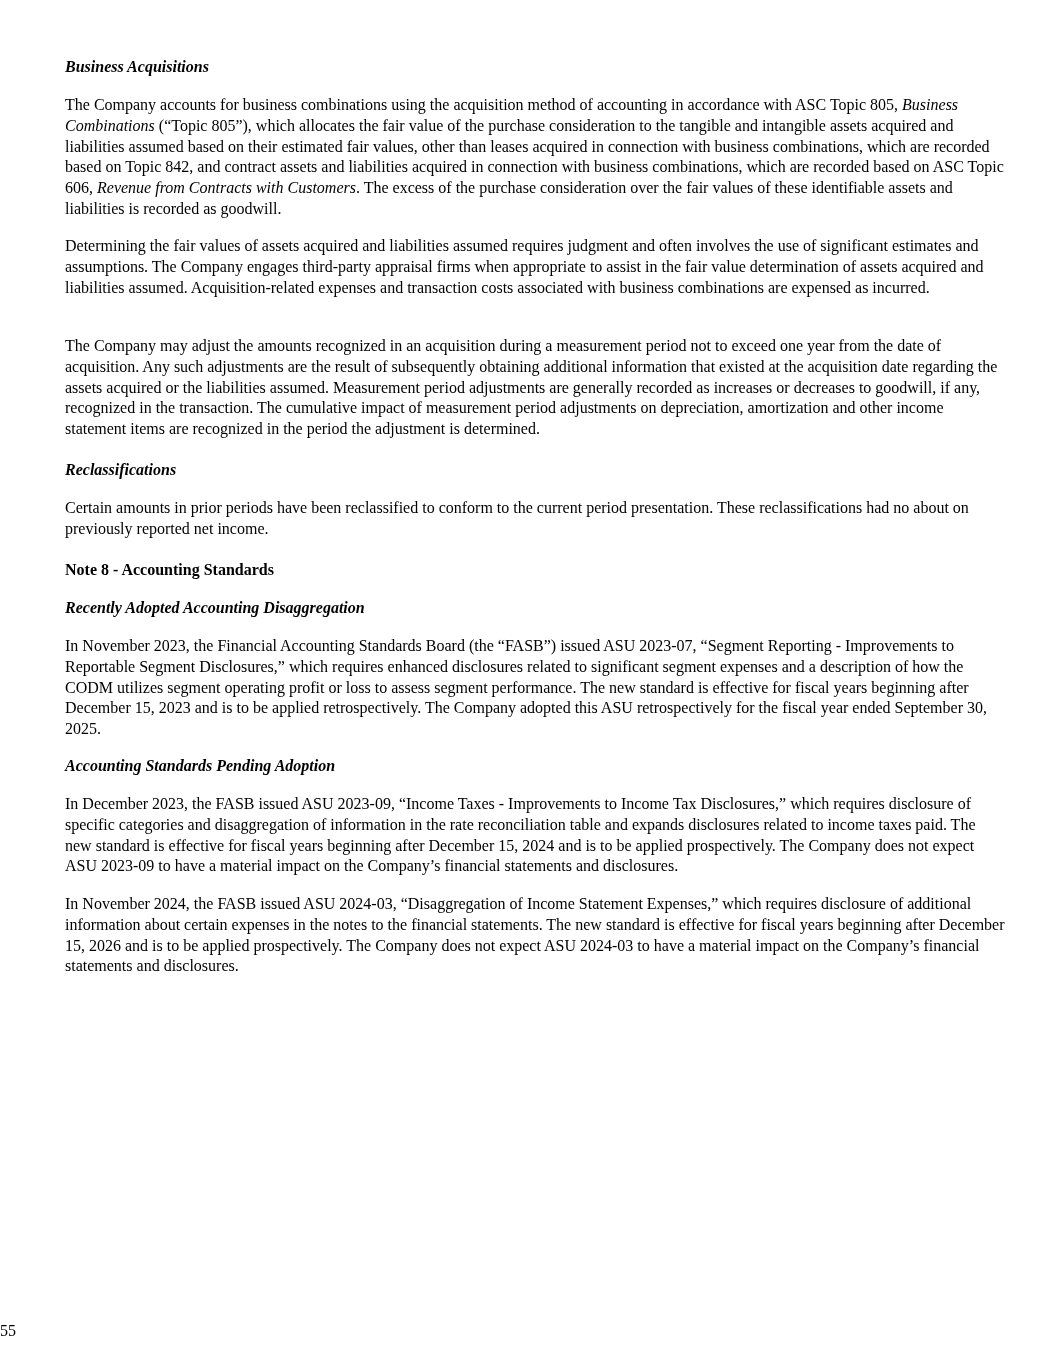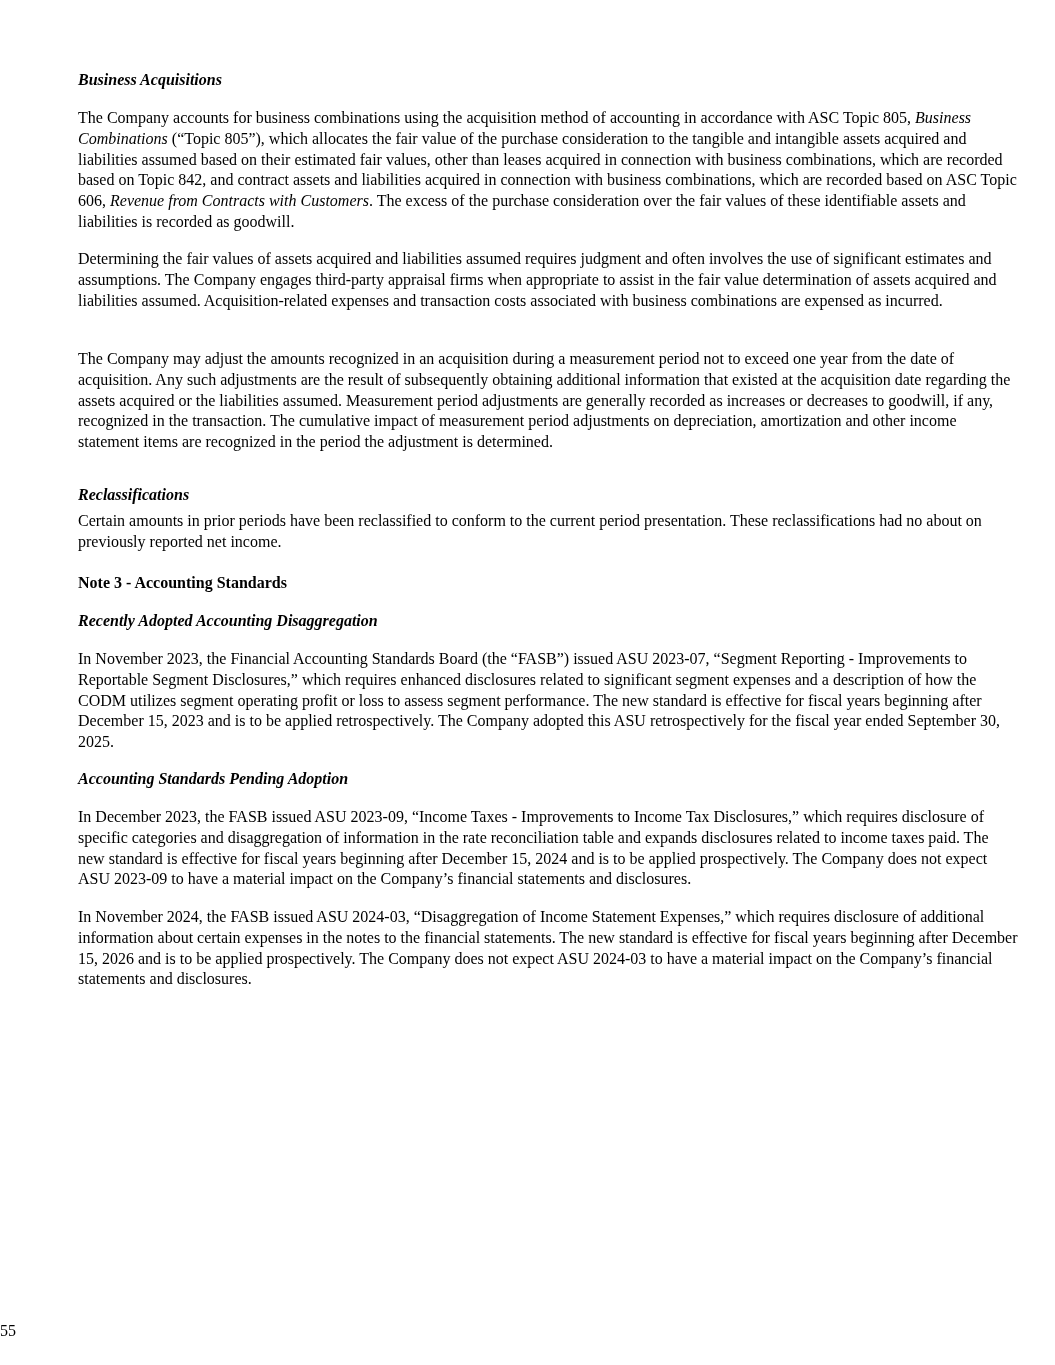--- a/index.html
+++ b/index.html
@@ -1,41 +1,41 @@
 <!DOCTYPE html>
 <html><head>
 <meta charset="utf-8">
 <style>
   html, body { margin: 0; padding: 0; background: #ffffff; }
   body { width: 1055px; height: 1365px; position: relative; overflow: hidden;
          font-family: "Liberation Serif", "DejaVu Serif", serif; color: #000; }
   .page { position: absolute; left: 62px; top: 0; width: 940px; }
-  .blk { position: absolute; left: 0; width: 940px; font-size: 16px; line-height: 20.75px; margin: 16px; }
+  .blk { position: absolute; left: 0; width: 940px; font-size: 16px; line-height: 20.75px; margin: 3px; }
   .h-it { font-weight: bold; font-style: italic; }
   .h-b { font-weight: bold; }
   .pnum { position: absolute; left: 0; width: 1055px; top: 1322px; text-align: left; font-size: 16px; }
   em { font-style: italic; }
 </style>
 </head>
 <body>
 
 <div class="page">
   <p class="blk h-it" style="top:54px">Business Acquisitions</p>
 
   <p class="blk" style="top:92px"><span>The Company accounts for business combinations using the acquisition method of accounting in accordance with ASC Topic 805, </span><em>Business Combinations</em><span> (“Topic 805”), which allocates the fair value of the purchase consideration to the tangible and intangible assets acquired and liabilities assumed based on their estimated fair values, other than leases acquired in connection with business combinations, which are recorded based on Topic 842, and contract assets and liabilities acquired in connection with business combinations, which are recorded based on ASC Topic 606, </span><em>Revenue from Contracts with Customers</em><span>. The excess of the purchase consideration over the fair values of these identifiable assets and liabilities is recorded as goodwill.</span></p>
 
   <p class="blk" style="top:233px">Determining the fair values of assets acquired and liabilities assumed requires judgment and often involves the use of significant estimates and assumptions. The Company engages third-party appraisal firms when appropriate to assist in the fair value determination of assets acquired and liabilities assumed. Acquisition-related expenses and transaction costs associated with business combinations are expensed as incurred.</p>
 
   <p class="blk" style="top:333px">The Company may adjust the amounts recognized in an acquisition during a measurement period not to exceed one year from the date of acquisition. Any such adjustments are the result of subsequently obtaining additional information that existed at the acquisition date regarding the assets acquired or the liabilities assumed. Measurement period adjustments are generally recorded as increases or decreases to goodwill, if any, recognized in the transaction. The cumulative impact of measurement period adjustments on depreciation, amortization and other income statement items are recognized in the period the adjustment is determined.</p>
 
-  <p class="blk h-it" style="top:469px">Reclassifications</p>
+  <p class="blk h-it" style="top:457px">Reclassifications</p>
 
   <p class="blk" style="top:495px">Certain amounts in prior periods have been reclassified to conform to the current period presentation. These reclassifications had no about on previously reported net income.</p>
 
-  <p class="blk h-b" style="top:557px">Note 3 - Accounting Standards</p>
+  <p class="blk h-b" style="top:557px">Note 8 - Accounting Standards</p>
 
   <p class="blk h-it" style="top:595px">Recently Adopted Accounting Disaggregation</p>
 
   <p class="blk" style="top:633px">In November 2023, the Financial Accounting Standards Board (the “FASB”) issued ASU 2023-07, “Segment Reporting - Improvements to Reportable Segment Disclosures,” which requires enhanced disclosures related to significant segment expenses and a description of how the CODM utilizes segment operating profit or loss to assess segment performance. The new standard is effective for fiscal years beginning after December 15, 2023 and is to be applied retrospectively. The Company adopted this ASU retrospectively for the fiscal year ended September 30, 2025.</p>
 
   <p class="blk h-it" style="top:753px">Accounting Standards Pending Adoption</p>
 
   <p class="blk" style="top:791px">In December 2023, the FASB issued ASU 2023-09, “Income Taxes - Improvements to Income Tax Disclosures,” which requires disclosure of specific categories and disaggregation of information in the rate reconciliation table and expands disclosures related to income taxes paid. The new standard is effective for fiscal years beginning after December 15, 2024 and is to be applied prospectively. The Company does not expect ASU 2023-09 to have a material impact on the Company’s financial statements and disclosures.</p>
 
   <p class="blk" style="top:891px">In November 2024, the FASB issued ASU 2024-03, “Disaggregation of Income Statement Expenses,” which requires disclosure of additional information about certain expenses in the notes to the financial statements. The new standard is effective for fiscal years beginning after December 15, 2026 and is to be applied prospectively. The Company does not expect ASU 2024-03 to have a material impact on the Company’s financial statements and disclosures.</p>

